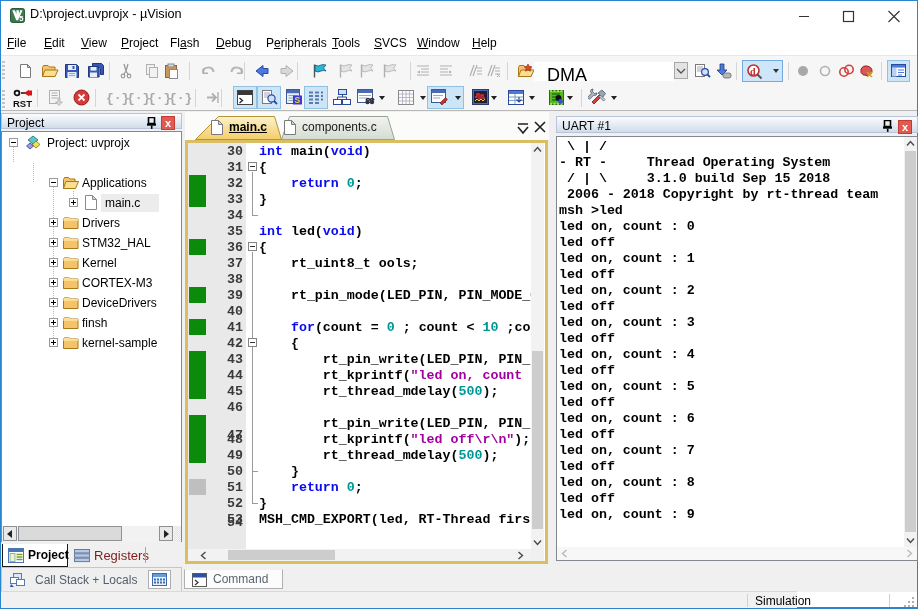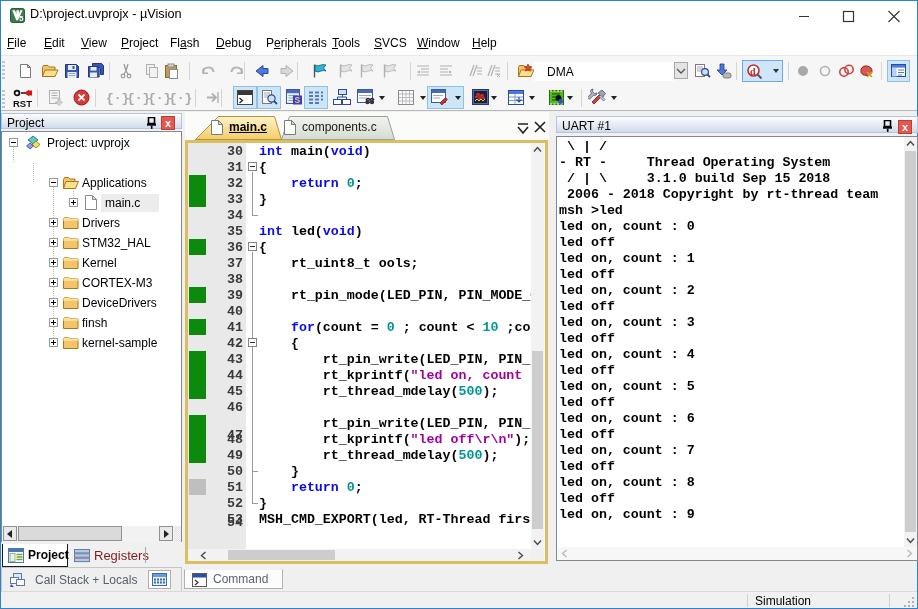--- a/index.html
+++ b/index.html
@@ -66,21 +66,21 @@
 .cl { position:absolute; left:0; height:16px; line-height:16px; white-space:pre; margin-top:1px; }
 .kw { color:#0a0aee; }
 .num { color:#009595; }
 .str { color:#a000a0; }
 
 #uart { left:555px; top:1px; width:362px; height:480px; }
 #uartbox { position:absolute; left:0; top:24px; width:362px; height:425px; background:#fff; border:1px solid #828790; }
 #uarttext { position:absolute; left:2px; top:2px; font-family:"Liberation Mono",monospace;
   font-size:13.3px; font-weight:bold; color:#000; line-height:16px; white-space:pre; }
 
-#statusbar { left:0; top:590px; width:916px; height:17px; background:#f1f1f1; border-top:1px solid #d9d9d9; }
+#statusbar { left:0; top:590px; width:796px; height:17px; background:#f1f1f1; border-top:1px solid #d9d9d9; }
 </style>
 </head>
 <body>
 <div id="app">
 
   <div id="titlebar" class="abs">
     <svg class="abs" style="left:9px;top:7px" width="15" height="15" viewBox="0 0 15 15">
       <rect x="0" y="0" width="15" height="15" rx="3" fill="#3d7a4f"></rect>
       <rect x="0.5" y="0.5" width="14" height="14" rx="3" fill="none" stroke="#295c38"></rect>
       <path d="M2.3 2.2 L6.2 12.2 L8.0 12.2 L12.6 2.2 L10.2 2.2 L9.0 6.0 L8.8 2.2 L6.4 2.2 L6.4 6.0 L4.9 2.2 Z" fill="#fff"></path>
@@ -201,21 +201,21 @@
         <path d="M10 5 h5 M10 8 h5 M10 11 h5" stroke="#b0b0b0" stroke-width="1"></path>
         <path d="M12 11 l3 3 m0 -3 l-3 3" stroke="#b0b0b0" stroke-width="1"></path>
       </svg>
       <div class="tsep1" style="left:506px"></div>
       <svg class="abs" style="left:516px;top:7px" width="18" height="16" viewBox="0 0 18 16">
         <path d="M1.5 4.5 L1.5 13.5 L14 13.5 L14 4 L8.5 4 L7 2.5 L2.5 2.5 Z" fill="#f5c46a" stroke="#a87818"></path>
         <path d="M4 7 L17 7 L14 13.5 L1.5 13.5 Z" fill="#fbdf90" stroke="#a87818"></path>
         <path d="M11 1 l1.2 2.4 l2.6 0.4 l-1.9 1.8 l0.5 2.6 l-2.4 -1.3 l-2.4 1.3 l0.5 -2.6 l-1.9 -1.8 l2.6 -0.4 z" fill="#e04828" stroke="#8a2a10" stroke-width="0.6"></path>
       </svg>
       <div class="abs" style="left:533px;top:6px;width:140px;height:19px;background:#fff"></div>
-      <span class="abs" style="left:546px;top:9px;font-size:12px;color:#000">DMA</span>
+      <span class="abs" style="left:546px;top:9px;font-size:18px;color:#000">DMA</span>
       <div class="abs" style="left:673px;top:6px;width:14px;height:17px;background:#e3e3e3;border:1px solid #a8a8a8"></div>
       <svg class="abs" style="left:675px;top:12px" width="10" height="6" viewBox="0 0 10 6">
         <path d="M1 1 l4 4 l4 -4" stroke="#555" stroke-width="1.3" fill="none"></path>
       </svg>
       <svg class="abs" style="left:693px;top:7px" width="17" height="16" viewBox="0 0 17 16">
         <rect x="1.5" y="1.5" width="9" height="12" fill="#fff" stroke="#7a7a7a"></rect>
         <path d="M3 4 h6 M3 6 h6 M3 8 h4" stroke="#99b" stroke-width="0.9"></path>
         <circle cx="11" cy="9" r="3.4" fill="#cfe0f4" stroke="#2a4a9a" stroke-width="1.2"></circle>
         <path d="M13.4 11.4 L16 14" stroke="#2a4a9a" stroke-width="1.8"></path>
       </svg>

